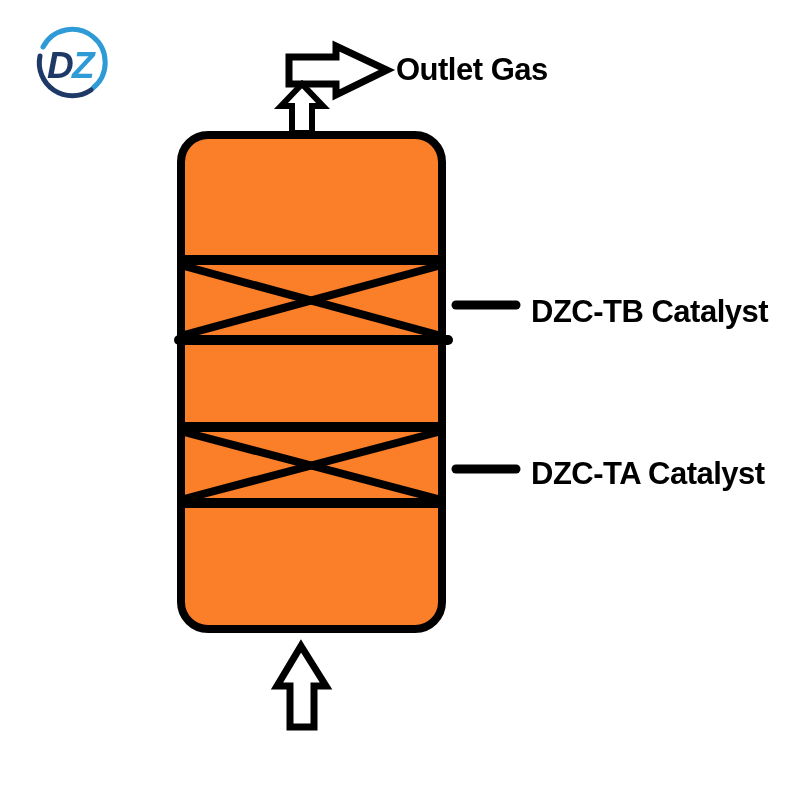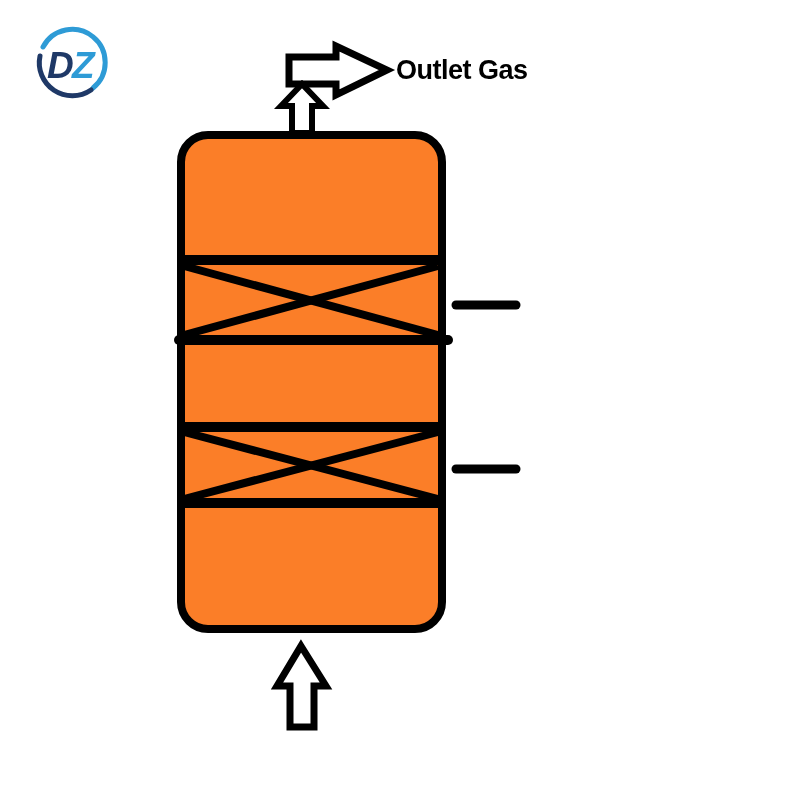--- a/index.html
+++ b/index.html
@@ -8,21 +8,21 @@
     width: 800px;
     height: 800px;
     background: #ffffff;
     font-family: "Liberation Sans", sans-serif;
     overflow: hidden;
   }
   .diagram-svg { position: absolute; left: 0; top: 0; }
   .label {
     position: absolute;
     font-weight: 700;
-    font-size: 27px;
+    font-size: 31px;
     line-height: 36px;
     color: #000000;
     letter-spacing: -0.5px;
     white-space: nowrap;
   }
   .label-outlet { left: 396px; top: 52px; }
   .label-bed-top { left: 531px; top: 294px; }
   .label-bed-bottom { left: 531px; top: 456px; }
   .label-inlet { left: 329px; top: 691px; }
 </style>
@@ -60,16 +60,18 @@
     <line x1="456" y1="469" x2="516" y2="469" stroke="#000000" stroke-width="9" stroke-linecap="round"></line>
 
     <polygon points="289,57 336,57 336,46 387,70 336,95 336,84 289,84" fill="#ffffff" stroke="#000000" stroke-width="7" stroke-linejoin="miter"></polygon>
     <polygon points="302,84 323,106 312,106 312,133 292,133 292,106 281,106" fill="#ffffff" stroke="#000000" stroke-width="6" stroke-linejoin="miter"></polygon>
 
     <polygon points="301,646 326,686 314,686 314,727 290,727 290,686 277,686" fill="#ffffff" stroke="#000000" stroke-width="7" stroke-linejoin="miter"></polygon>
   </svg>
 
   <div class="label label-outlet">Outlet Gas</div>
 
+  <div class="label label-bed-top">DZC-TB Catalyst</div>
 
+  <div class="label label-bed-bottom">DZC-TA Catalyst</div>
 
 
 </div>
 
 </body></html>

